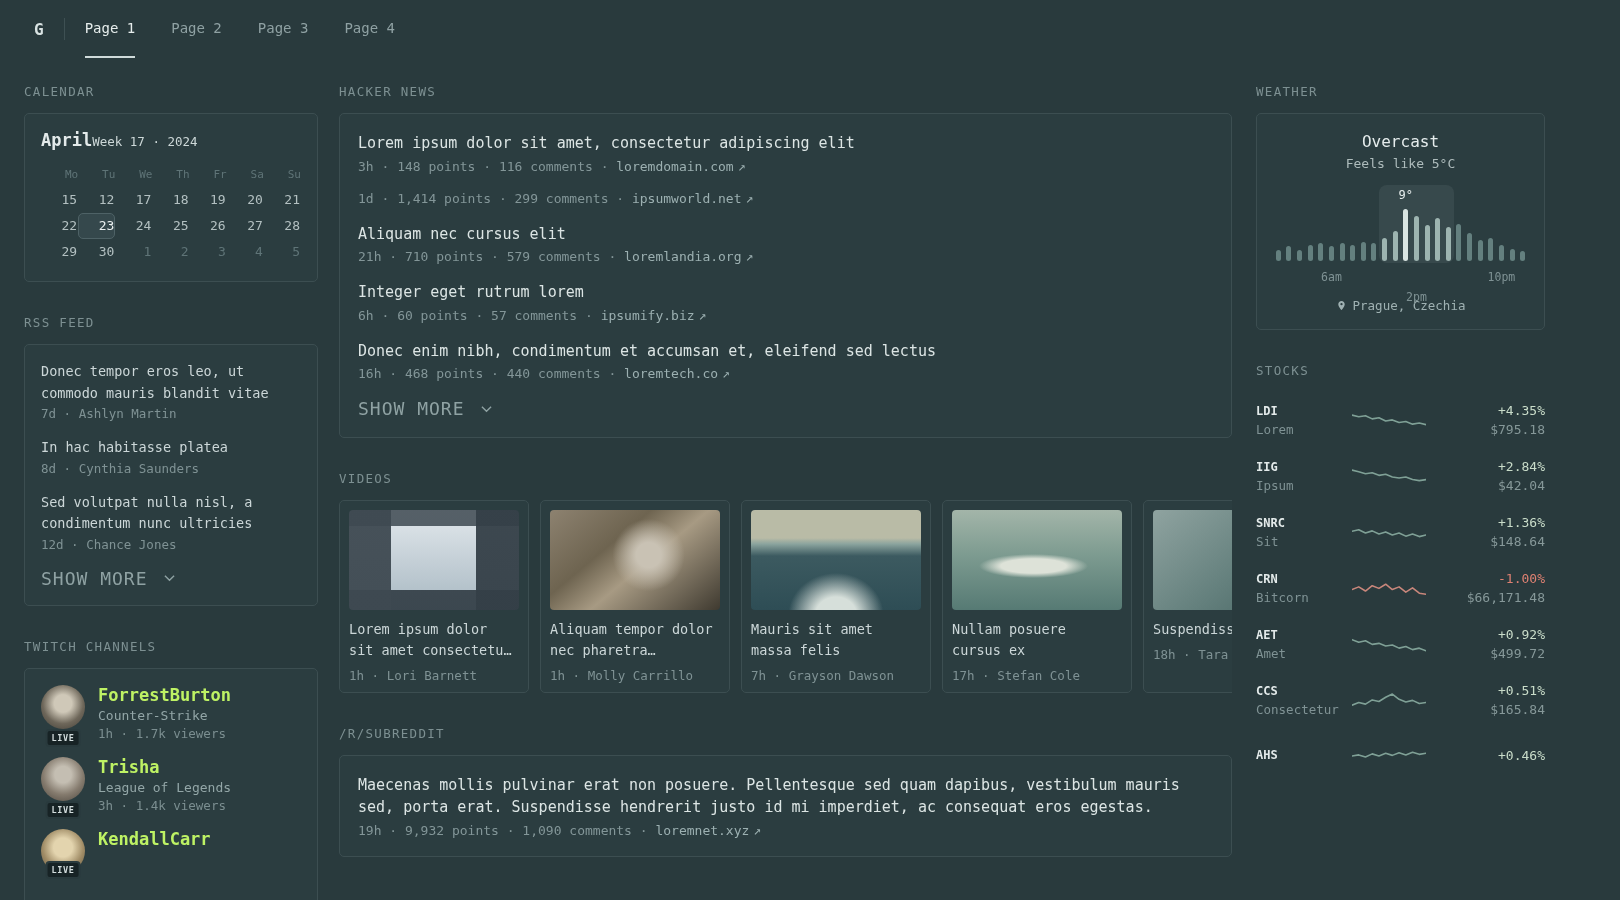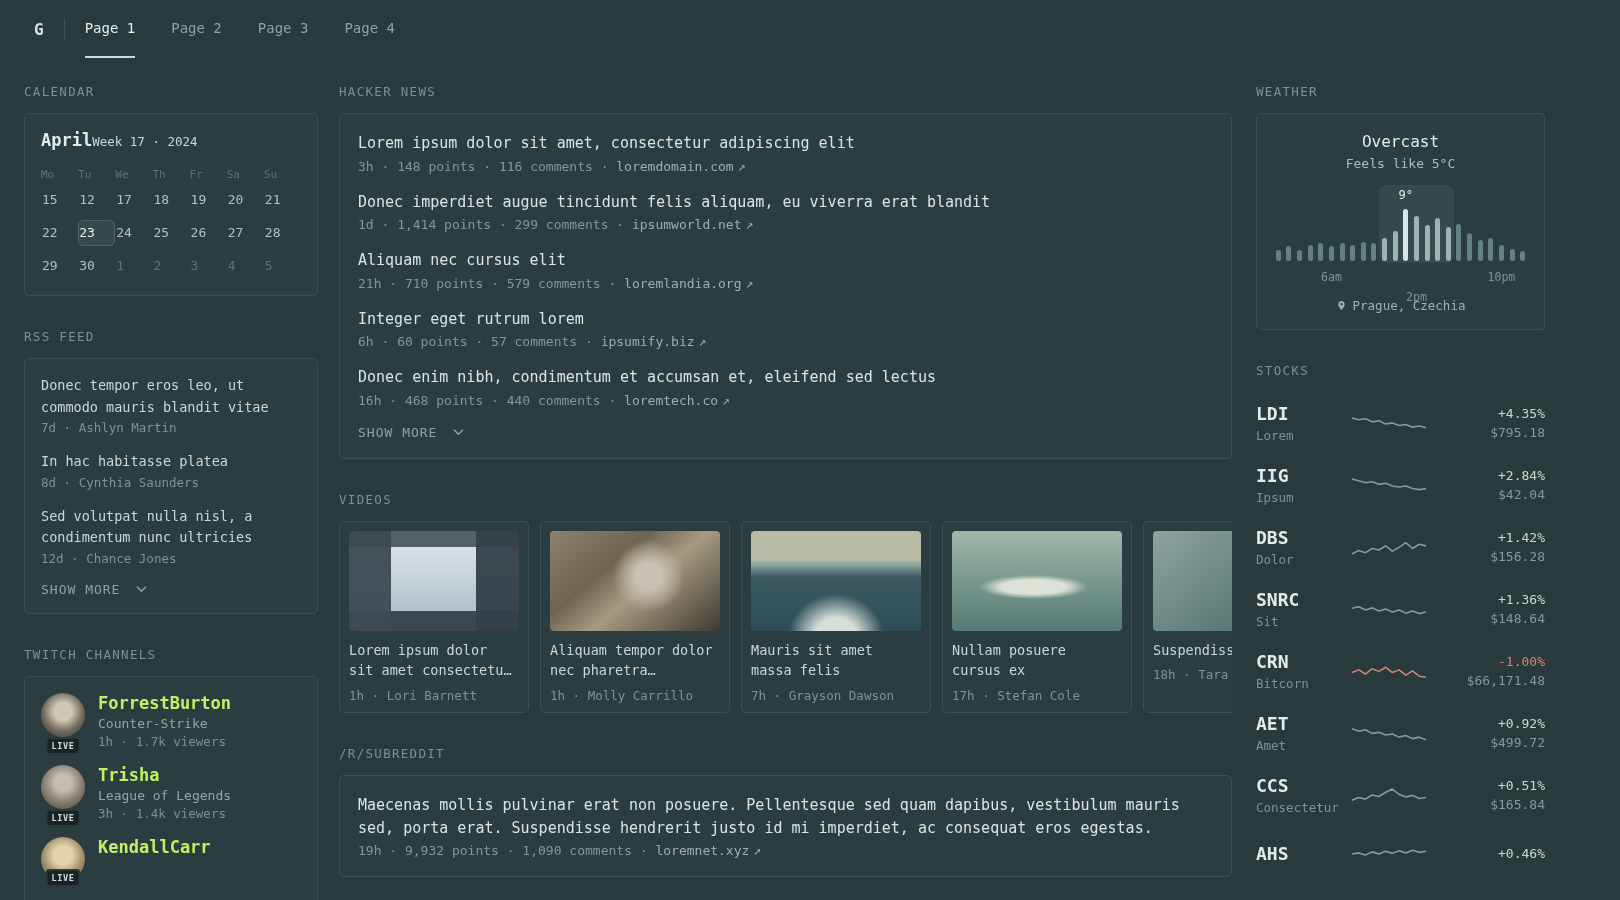--- a/index.html
+++ b/index.html
@@ -24,32 +24,32 @@
   .col-mid{width:893px;flex:none;margin-right:24px}
   .col-right{width:289px;flex:none}
   .widget + .widget{margin-top:33px}
   .w-label{font-size:12.5px;letter-spacing:1.3px;color:#7d9092;margin-bottom:14px}
   .card{border:1px solid #3c4e51;border-radius:5px;background:#2b3d40;padding:16px}
 
   
   .cal-head{display:flex;align-items:baseline;margin-bottom:14px}
   .cal-month{font-size:17px;font-weight:600;color:#e3eaea}
   .cal-week{font-size:12.5px;color:#cdd8d8}
-  .cal-grid{display:grid;grid-template-columns:repeat(7,1fr);row-gap:7px;text-align:left}
+  .cal-grid{display:grid;grid-template-columns:repeat(7,1fr);row-gap:0;text-align:right}
   .cal-wd{font-size:11px;color:#5f7477;padding:4px 0 6px}
   .cal-day{font-size:13px;color:#b3c0c1;height:26px;line-height:24px;border:1px solid transparent;
     border-radius:5px;cursor:default}
   .cal-day.muted{color:#5f7477}
   .cal-day.today{background:#35484c;border-color:#4e6266;color:#eaf0f0}
 
   
   .feed-item{margin-bottom:16px}
   .feed-title{font-size:13.5px;line-height:1.6;color:#ccd7d8;cursor:pointer}
   .feed-meta{font-size:12.5px;color:#7f9294;margin-top:2px}
-  .show-more{display:flex;align-items:center;gap:16px;font-size:13px;letter-spacing:1px;
+  .show-more{display:flex;align-items:center;gap:16px;font-size:18px;letter-spacing:1px;
     color:#8fa2a3;margin-top:4px;cursor:pointer;background:none;border:none;
     font-family:inherit;padding:0}
   .chev{width:11px;height:8px}
 
   .hn-item{margin-bottom:17px}
   .hn-title{font-size:15px;line-height:1.5;color:#dce5e4;cursor:pointer}
   .hn-meta{font-size:13px;color:#83969
 8;color:#839698;margin-top:4px}
   .hn-meta .domain{color:#9cb0b1;cursor:pointer;text-decoration:none}
   .hn-meta .ext{color:#9cb0b1;margin-left:4px}
@@ -113,21 +113,21 @@
   .wx-times{position:relative;height:15px;margin-top:7px}
   .wx-time{position:absolute;transform:translateX(-50%);font-size:11.5px;color:#7f9294;white-space:nowrap}
   .wx-loc{display:flex;justify-content:center;align-items:center;gap:6px;margin-top:13px;
     font-size:12.5px;color:#9fb1b2}
   .pin-icon{width:11px;height:13px;fill:#9fb1b2}
 
   
   .stock-row{display:flex;align-items:center;justify-content:space-between;
     padding:11px 0;cursor:pointer}
   .stock-id{width:96px;flex:none}
-  .stock-sym{font-size:18px;font-weight:600;color:#e3eaea}
+  .stock-sym{font-size:12px;font-weight:600;color:#e3eaea}
   .stock-name{font-size:12.5px;color:#7f9294;margin-top:4px}
   .spark{width:74px;height:32px;flex:none}
   .spark polyline{fill:none;stroke-width:1.6;stroke-linejoin:round;stroke-linecap:round}
   .spark.up polyline{stroke:#7fa096}
   .spark.down polyline{stroke:#c8867b}
   .stock-val{flex:1;text-align:right}
   .stock-chg{font-size:13px}
   .stock-chg.up{color:#c9dcc9}
   .stock-chg.down{color:#de8172}
   .stock-price{font-size:13px;color:#869899;margin-top:4px}
@@ -265,21 +265,20 @@
 
       <div class="widget">
         <div class="w-label">HACKER NEWS</div>
         <div class="card hn-card">
           <div id="hn-items">
               <div class="hn-item">
                 <div class="hn-title">Lorem ipsum dolor sit amet, consectetur adipiscing elit</div>
                 <div class="hn-meta"><span>3h · 148 points · 116 comments · </span><a class="domain">loremdomain.com</a><span class="ext">↗</span></div>
               </div>
               <div class="hn-item">
-                <div class="hn-title">Donec imperdiet augue tincidunt felis aliquam, eu viverra erat blandit</div>
                 <div class="hn-meta"><span>1d · 1,414 points · 299 comments · </span><a class="domain">ipsumworld.net</a><span class="ext">↗</span></div>
               </div>
               <div class="hn-item">
                 <div class="hn-title">Aliquam nec cursus elit</div>
                 <div class="hn-meta"><span>21h · 710 points · 579 comments · </span><a class="domain">loremlandia.org</a><span class="ext">↗</span></div>
               </div>
               <div class="hn-item">
                 <div class="hn-title">Integer eget rutrum lorem</div>
                 <div class="hn-meta"><span>6h · 60 points · 57 comments · </span><a class="domain">ipsumify.biz</a><span class="ext">↗</span></div>
               </div>
@@ -465,33 +464,20 @@
               <svg viewBox="0 0 100 34" preserveAspectRatio="none" class="spark up">
                 <polyline points="0.0,10.7 9.1,12.4 18.2,14.6 27.3,13.5 36.4,16.3 45.5,15.2 54.5,18.0 63.6,19.1 72.7,18.0 81.8,20.8 90.9,21.9 100.0,20.8" vector-effect="non-scaling-stroke"></polyline>
               </svg>
               <div class="stock-val">
                 <div class="stock-chg up">+2.84%</div>
                 <div class="stock-price">$42.04</div>
               </div>
             </div>
             <div class="stock-row">
               <div class="stock-id">
-                <div class="stock-sym">DBS</div>
-                <div class="stock-name">Dolor</div>
-              </div>
-              <svg viewBox="0 0 100 34" preserveAspectRatio="none" class="spark up">
-                <polyline points="0.0,24.2 9.1,20.8 18.2,23.0 27.3,18.6 36.4,20.2 45.5,15.8 54.5,21.4 63.6,17.4 72.7,12.4 81.8,18.6 90.9,14.1 100.0,15.8" vector-effect="non-scaling-stroke"></polyline>
-              </svg>
-              <div class="stock-val">
-                <div class="stock-chg up">+1.42%</div>
-                <div class="stock-price">$156.28</div>
-              </div>
-            </div>
-            <div class="stock-row">
-              <div class="stock-id">
                 <div class="stock-sym">SNRC</div>
                 <div class="stock-name">Sit</div>
               </div>
               <svg viewBox="0 0 100 34" preserveAspectRatio="none" class="spark up">
                 <polyline points="0.0,16.3 9.1,14.6 18.2,18.0 27.3,15.8 36.4,19.1 45.5,16.9 54.5,20.2 63.6,18.0 72.7,21.4 81.8,19.1 90.9,21.9 100.0,20.2" vector-effect="non-scaling-stroke"></polyline>
               </svg>
               <div class="stock-val">
                 <div class="stock-chg up">+1.36%</div>
                 <div class="stock-price">$148.64</div>
               </div>

